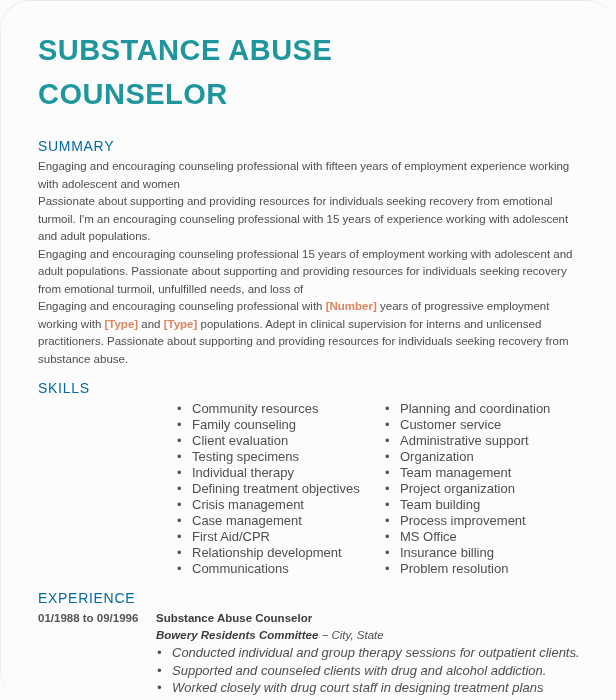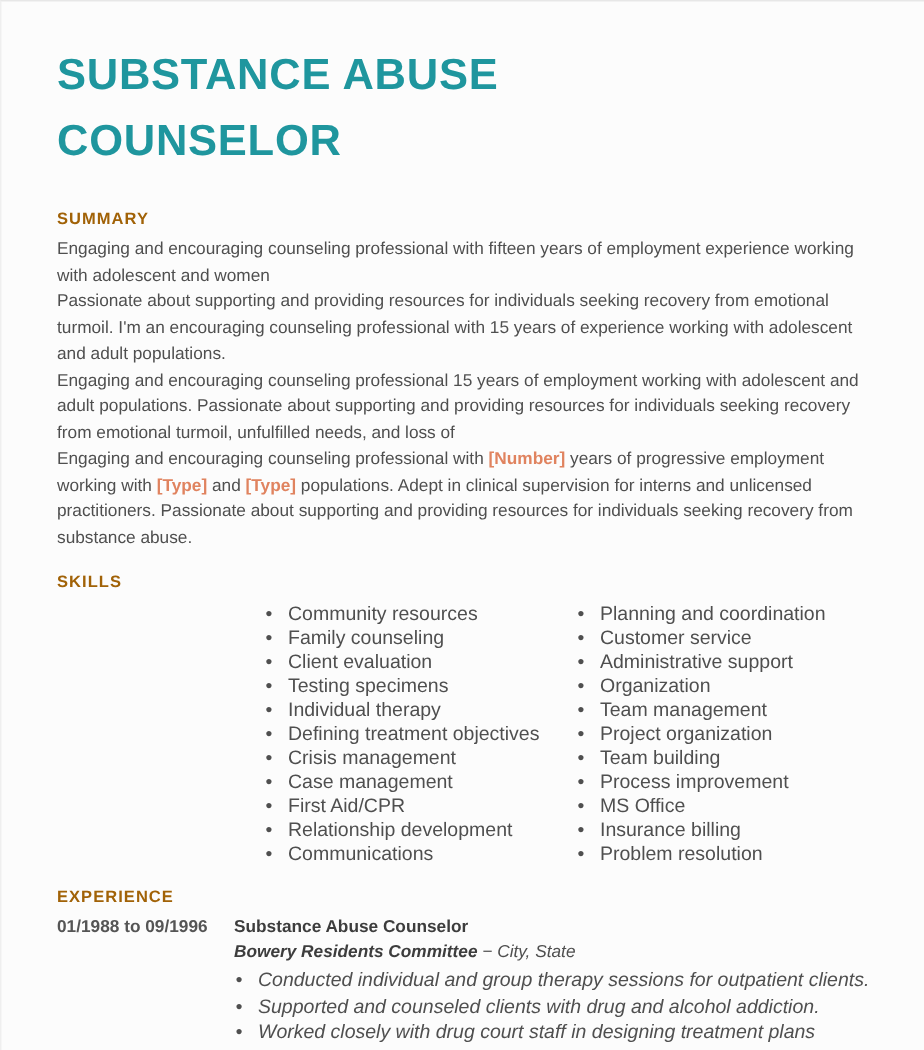--- a/index.html
+++ b/index.html
@@ -1,15 +1,15 @@
 <!DOCTYPE html>
 <html><head>
 <meta charset="utf-8">
 <style>
-  * { box-sizing: border-box; }
+  * { box-sizing: border-box; border-radius: 29px; }
   html, body {
     margin: 0;
     padding: 0;
     width: 616px;
     height: 700px;
     background: #fcfcfc;
     overflow: hidden;
     font-family: "Liberation Sans", sans-serif;
   }
   .page {
@@ -23,23 +23,23 @@
     margin: 0;
     color: #1f969e;
     font-size: 29px;
     font-weight: bold;
     line-height: 44px;
     letter-spacing: 0.5px;
     max-width: 440px;
   }
   .section-heading {
     margin: 0;
-    color: #a16207;
-    font-size: 11px;
-    font-weight: bold;
+    color: #0369a1;
+    font-size: 14px;
+    font-weight: normal;
     line-height: 16px;
     letter-spacing: 0.7px;
   }
   .summary-section { margin-top: 22px; }
   .summary-text {
     margin-top: 4px;
     font-size: 11.5px;
     line-height: 17.5px;
     color: #4f4f4f;
   }

